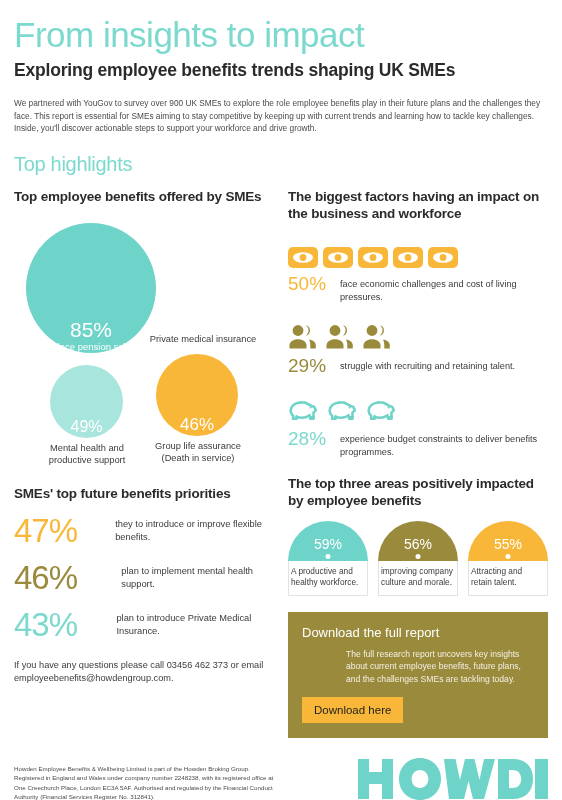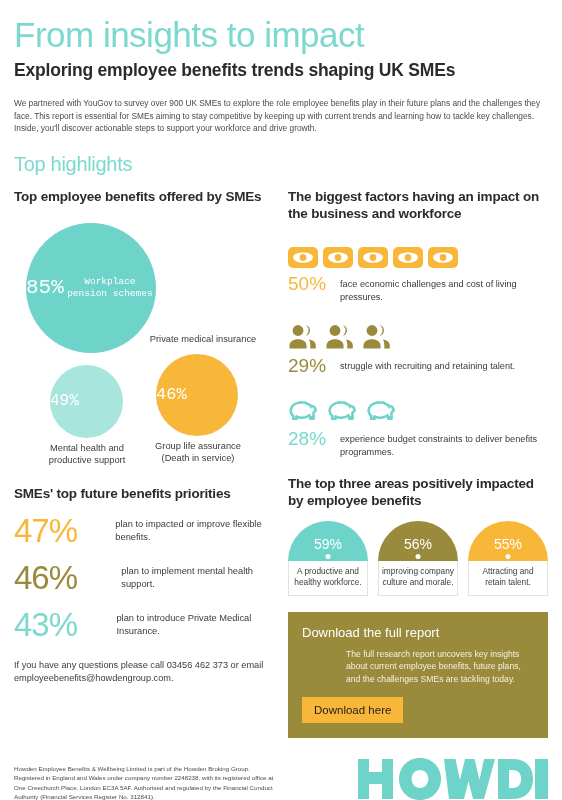--- a/index.html
+++ b/index.html
@@ -38,22 +38,22 @@
   .col-right { width: 260px; padding-left: 0px; }
 
   .sec-title {
     font-size: 13.5px; line-height: 17px; font-weight: 600;
     color: #2b2b2b; letter-spacing: -0.2px;
   }
 
   
   .bubbles { position: relative; height: 268px; margin-top: 12px; }
   .bubble { position: absolute; border-radius: 50%;
-    display: flex; flex-direction: row; align-items: center;
-    justify-content: flex-start; color: #ffffff; font-family: Liberation Mono, monospace; }
+    display: flex; flex-direction: column; align-items: center;
+    justify-content: flex-end; color: #ffffff; }
   .bubble .pct { font-size: 19px; font-weight: 400; line-height: 22px; }
   .bubble .inlabel { font-size: 9.5px; line-height: 12px; text-align: center; }
   .blabel { position: absolute; font-size: 9.3px; line-height: 12.5px;
     text-align: center; color: #3b3b3b; }
 
   #b-pension { width: 130px; height: 130px; left: 12px; top: 6px; background: #6ED3C8; }
   #b-pension .pct { font-size: 21px; }
   #b-pmi { width: 87px; height: 87px; left: 145px; top: 16px; background: #9A8A3C; }
   #b-pmi .pct { font-size: 17px; }
   #b-mh { width: 73px; height: 73px; left: 36px; top: 148px; background: #A8E5DD; }
@@ -86,21 +86,21 @@
 
   
   .semis { display: flex; gap: 10px; margin-top: 12px; }
   .semi-wrap { width: 80px; }
   .semi { width: 80px; height: 40px; border-radius: 80px 80px 0 0;
     position: relative; display: flex; align-items: center; justify-content: center;
     padding-top: 6px; }
   .semi .spct { color: #fff; font-size: 14px; }
   .semi .dot { position: absolute; bottom: 2px; left: 50%; transform: translateX(-50%);
     width: 5px; height: 5px; border-radius: 50%; background: #ffffff; }
-  .semi-cap { font-size: 8.3px; line-height: 11.5px; text-align: center;
+  .semi-cap { font-size: 8.3px; line-height: 11.5px; 
     color: #3b3b3b; padding: 5px 2px 6px; border: 1px solid #e2e2e2;
     border-top: none; background:#fff; }
 
   
   .dlbox { background: #9A8A3C; margin-top: 16px; padding: 13px 14px 15px; }
   .dl-title { font-size: 13px; color: #ffffff; font-weight: 400; }
   .dl-body { font-size: 8.6px; line-height: 12.5px; color: #f4f1e4; margin-top: 8px; margin-left: 44px; }
   .dl-btn { display: inline-block; background: #F8B739; color: #1f1f1f;
     font-size: 11.5px; padding: 7px 12px; margin-top: 12px; border: none;
     font-family: "Liberation Sans", sans-serif; cursor: pointer; }
@@ -146,21 +146,21 @@
           <span class="pct">46%</span>
         </div>
         <div class="blabel" id="l-gl">Group life assurance (Death in service)</div>
       </div>
 
       <div class="priorities">
         <div class="sec-title">SMEs' top future benefits priorities</div>
 
         <div class="prow">
           <div class="big-pct c-amber">47%</div>
-          <div class="ptext">plan to impacted or improve flexible benefits.</div>
+          <div class="ptext">they to introduce or improve flexible benefits.</div>
         </div>
         <div class="prow">
           <div class="big-pct c-olive">46%</div>
           <div class="ptext">plan to implement mental health support.</div>
         </div>
         <div class="prow">
           <div class="big-pct c-teal">43%</div>
           <div class="ptext">plan to introduce Private Medical Insurance.</div>
         </div>
 

